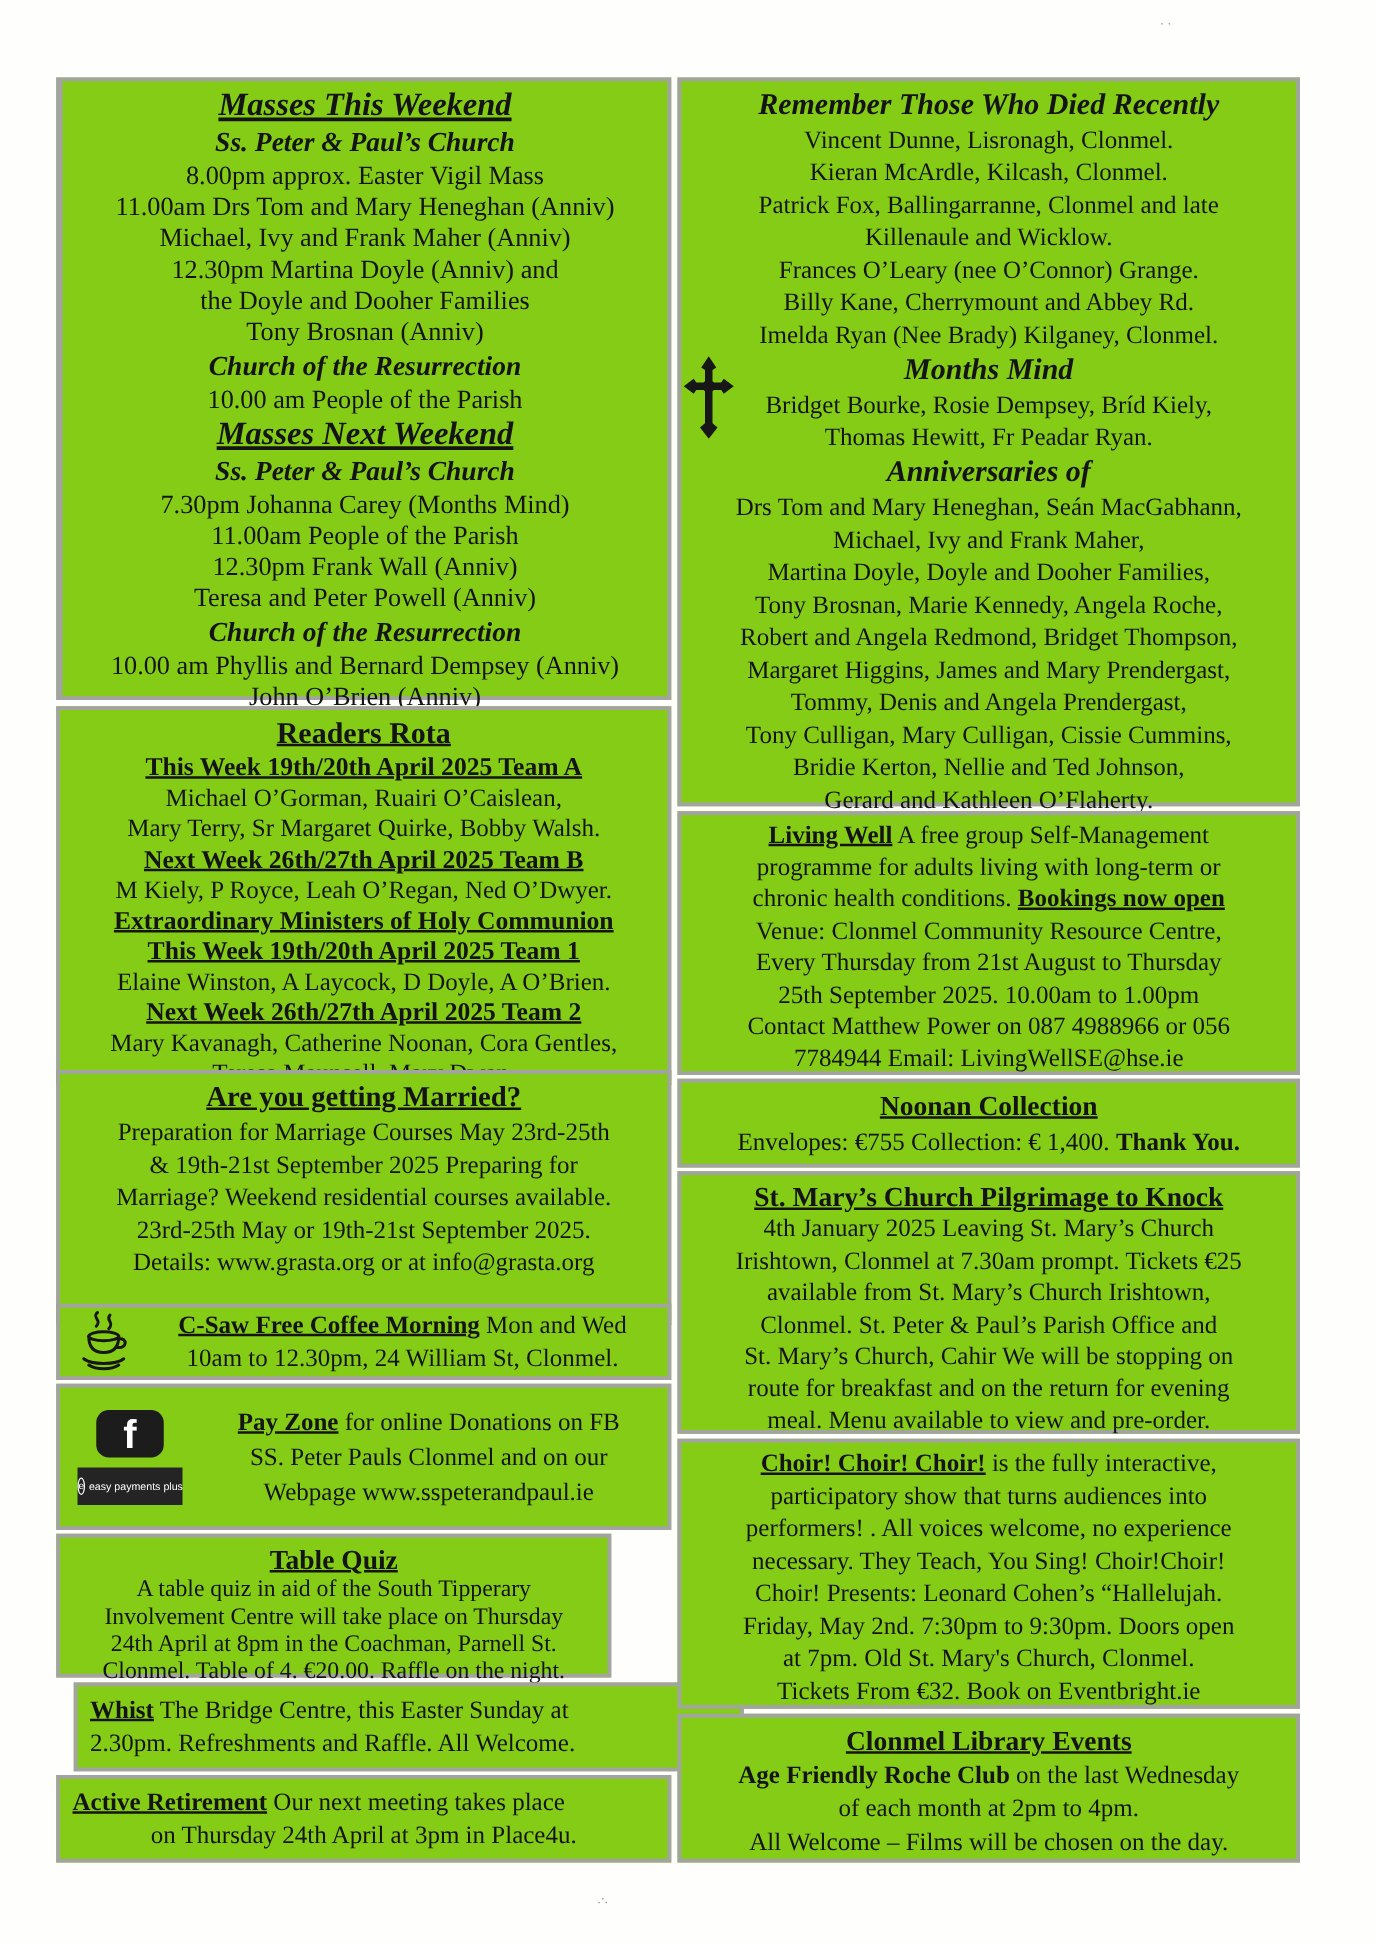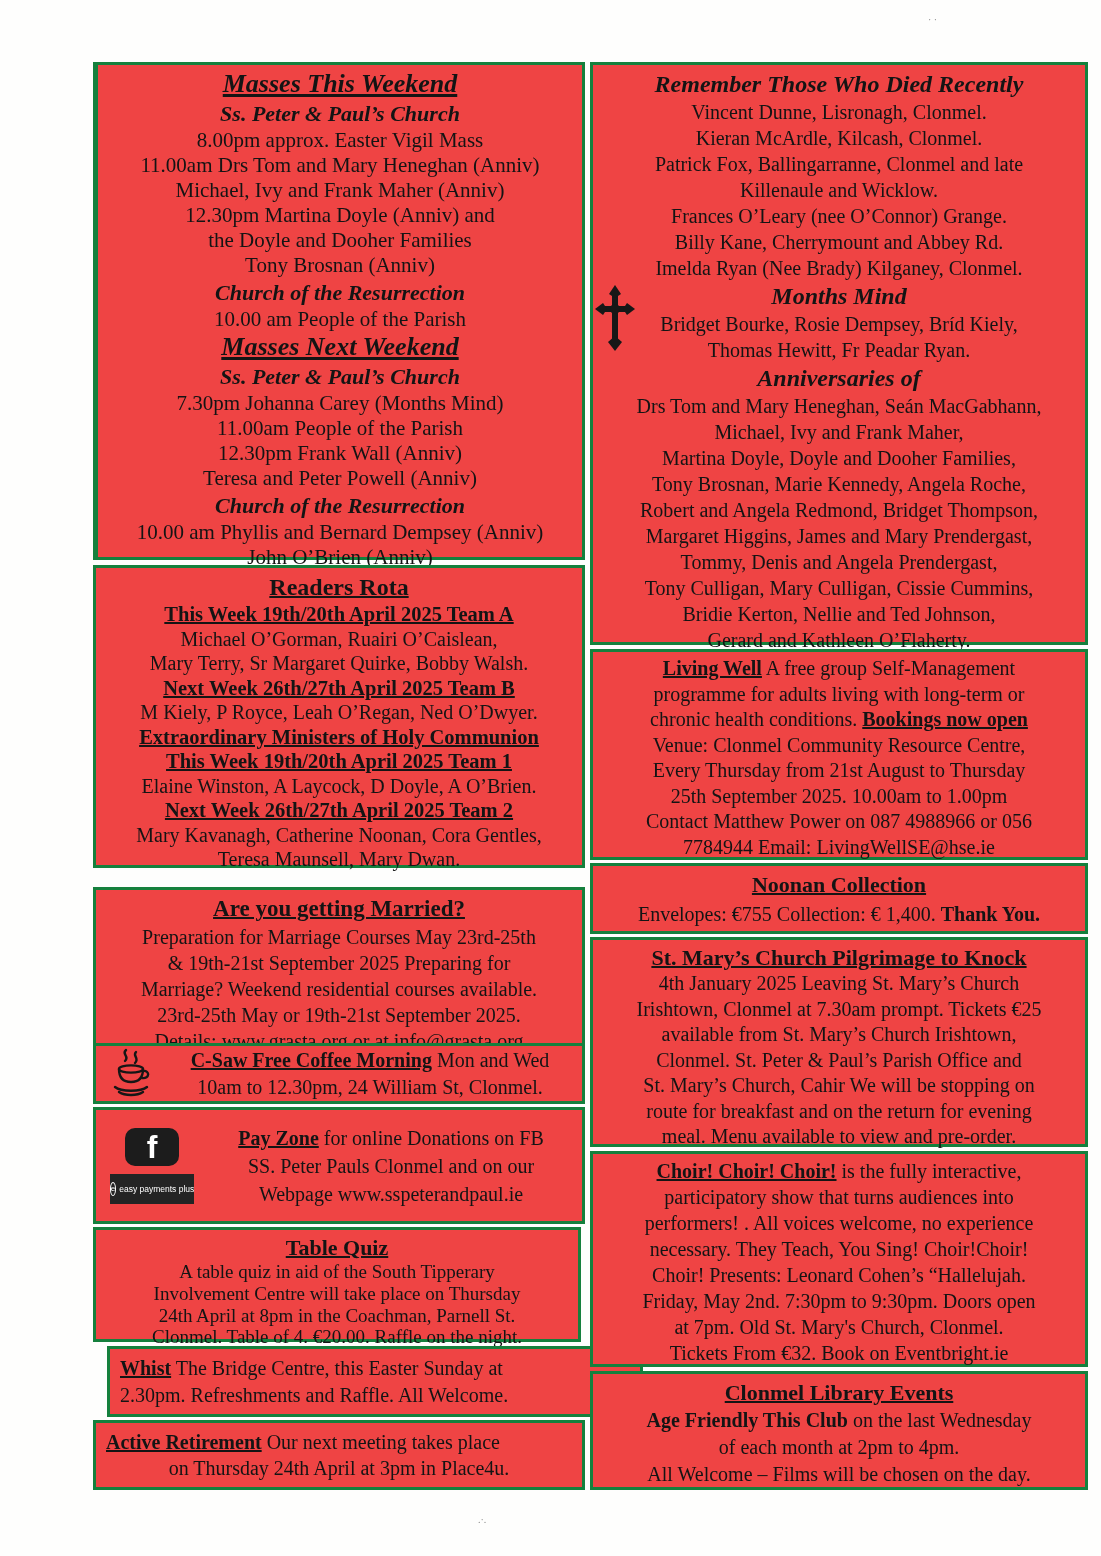--- a/index.html
+++ b/index.html
@@ -1,19 +1,19 @@
 <!DOCTYPE html>
 <html><head>
 <meta charset="utf-8">
 <style>
   html,body{margin:0;padding:0;background:#ffffff;}
   .page{position:relative;width:1101px;height:1556px;background:#fefefd;
         font-family:"Liberation Serif","DejaVu Serif",serif;color:#141414;overflow:hidden;}
-  .box{position:absolute;box-sizing:border-box;background:#ef4444;border:3px solid #15803d;
-       padding:4px 6px;text-align:center;margin-left:48px;}
+  .box{position:absolute;box-sizing:border-box;background:#84cc16;border:3px solid #a3a3a3;
+       padding:4px 6px;text-align:center;}
   
   .biu{font-weight:bold;font-style:italic;font-size:26px;line-height:30px;
        text-decoration:underline;text-decoration-thickness:2.5px;}
   .bi{font-weight:bold;font-style:italic;font-size:22px;line-height:29px;}
   .bit{font-weight:bold;font-style:italic;font-size:24px;line-height:30px;}
   .hu{font-weight:bold;font-size:21px;line-height:27px;text-decoration:underline;
       text-decoration-thickness:2px;}
   .bu{font-weight:bold;text-decoration:underline;text-decoration-thickness:2px;font-family:Liberation Serif, serif;}
   .b{font-weight:bold;}
   .ln{font-size:20px;}
@@ -85,21 +85,21 @@
     <div class="hu">Next Week 26th/27th  April 2025 Team B</div>
     <div class="ln">M Kiely, P Royce, Leah O’Regan, Ned O’Dwyer.</div>
     <div class="hu">Extraordinary Ministers of Holy Communion</div>
     <div class="hu">This Week 19th/20th April 2025 Team 1</div>
     <div class="ln">Elaine Winston, A Laycock, D Doyle, A O’Brien.</div>
     <div class="hu">Next Week 26th/27th  April 2025 Team 2</div>
     <div class="ln">Mary Kavanagh, Catherine Noonan, Cora Gentles,</div>
     <div class="ln">Teresa Maunsell, Mary Dwan.</div>
   </section>
 
-  <section class="box married" style="left:45px;top:887px;width:492px;height:204px;">
+  <section class="box married" style="left:45px;top:856px;width:492px;height:204px;">
     <div class="hu" style="font-size:23px;line-height:30px;">Are you getting Married?</div>
     <div class="ln">Preparation for Marriage Courses May 23rd-25th</div>
     <div class="ln">&amp; 19th-21st September 2025 Preparing for</div>
     <div class="ln">Marriage? Weekend residential courses available.</div>
     <div class="ln">23rd-25th May or 19th-21st September 2025.</div>
     <div class="ln">Details: www.grasta.org or at info@grasta.org</div>
   </section>
 
   <section class="box" style="left:45px;top:1043px;width:492px;height:61px;padding:2px 4px;">
     <div class="iconrow">
@@ -131,21 +131,21 @@
         </div>
       </div>
       <div class="textcol">
         <div class="ln" style="line-height:28px;"><span class="bu">Pay Zone</span><span>  for online Donations on FB</span></div>
         <div class="ln" style="line-height:28px;">SS. Peter Pauls Clonmel and on our</div>
         <div class="ln" style="line-height:28px;">Webpage www.sspeterandpaul.ie</div>
       </div>
     </div>
   </section>
 
-  <section class="box tquiz" style="left:45px;top:1227px;width:488px;height:115px;">
+  <section class="box tquiz" style="left:45px;top:1227px;width:444px;height:115px;">
     <div class="hu" style="font-size:22px;line-height:27px;">Table Quiz</div>
     <div class="ln">A table quiz in aid of the South Tipperary</div>
     <div class="ln">Involvement Centre will take place on Thursday</div>
     <div class="ln">24th April at 8pm in the Coachman, Parnell St.</div>
     <div class="ln">Clonmel. Table of 4. €20.00. Raffle on the night.</div>
   </section>
 
   <section class="box whist" style="left:59px;top:1346px;width:536px;height:71px;padding:6px 10px;">
     <div class="ln"><span class="bu">Whist</span><span> The Bridge Centre, this Easter Sunday  at</span></div>
     <div class="ln">2.30pm. Refreshments and Raffle. All Welcome.</div>
@@ -225,21 +225,21 @@
     <div class="ln">performers! . All voices welcome, no experience</div>
     <div class="ln">necessary. They Teach, You Sing!  Choir!Choir!</div>
     <div class="ln">Choir! Presents: Leonard Cohen’s “Hallelujah.</div>
     <div class="ln">Friday, May 2nd. 7:30pm to 9:30pm. Doors open</div>
     <div class="ln">at 7pm. Old St. Mary's Church, Clonmel.</div>
     <div class="ln">Tickets From €32. Book on Eventbright.ie</div>
   </section>
 
   <section class="box library" style="left:542px;top:1371px;width:498px;height:119px;">
     <div class="hu" style="font-size:22px;line-height:29px;">Clonmel Library Events</div>
-    <div class="ln"><span class="b">Age Friendly This Club</span><span> on the last Wednesday</span></div>
+    <div class="ln"><span class="b">Age Friendly Roche Club</span><span> on the last Wednesday</span></div>
     <div class="ln">of each month at 2pm to 4pm.</div>
     <div class="ln">All Welcome – Films will be chosen on the day.</div>
   </section>
 
   <div class="speck" style="left:928px;top:14px;">· ·</div>
   <div class="speck" style="left:478px;top:1514px;">.·.</div>
 
 </div>
 
 </body></html>

